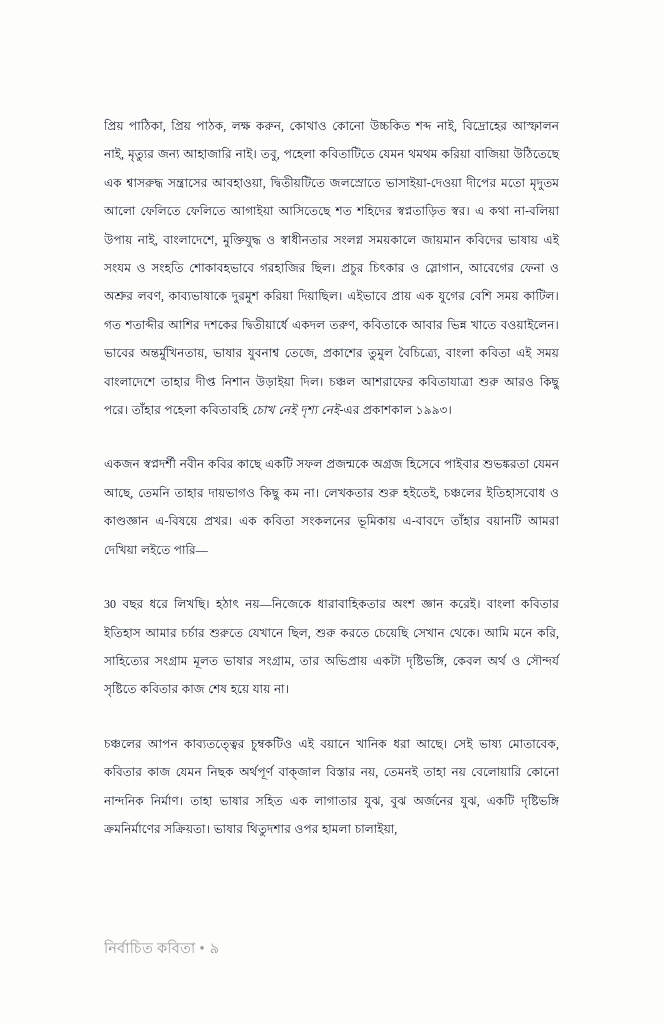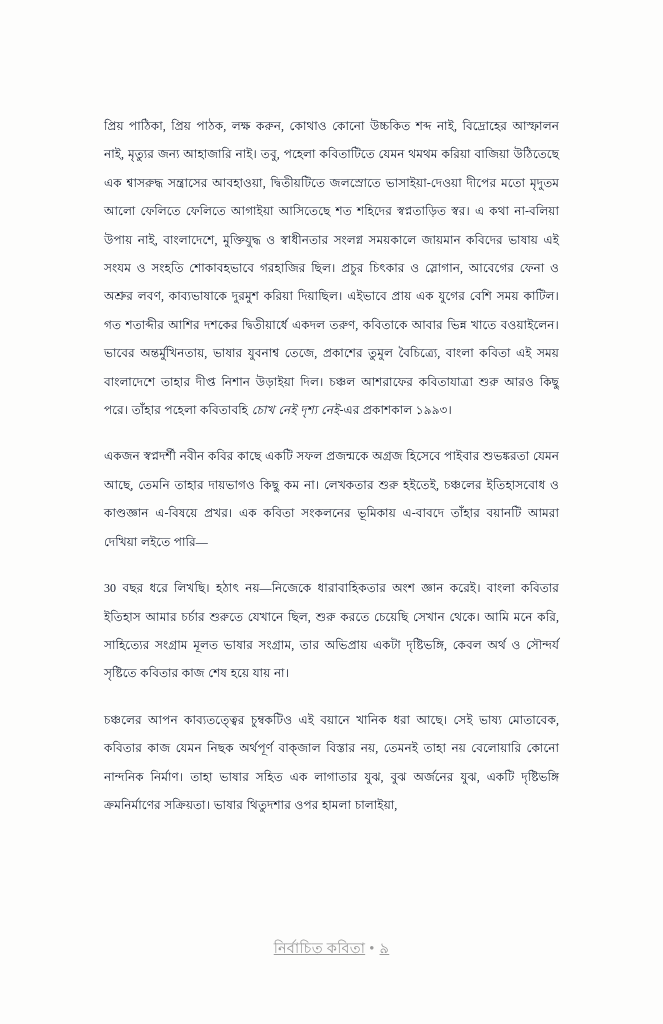--- a/index.html
+++ b/index.html
@@ -37,38 +37,37 @@
     text-justify: inter-word;
     font-size: 12px;
     line-height: 28.4px;
     letter-spacing: 0.1px;
     word-spacing: 0.5px;
     color: #0f172a;
     -webkit-font-smoothing: antialiased;
   }
 
   .para + .para {
-    margin-top: 18px;
+    margin-top: 26px;
   }
 
   .book-title {
     font-style: italic;
   }
 
   .footer {
     position: absolute;
     left: 104px;
     top: 938px;
     width: 455px;
-    text-align: center;
+    text-align: left;
     font-size: 14.5px;
     line-height: 20px;
     color: #9a9a9a;
     letter-spacing: 0.3px;
-    text-decoration: underline;
   }
 
   .footer .sep {
     display: inline-block;
     margin: 0 5px 0 4px;
     color: #9a9a9a;
   }
 
   .footer .page-num {
     color: #9a9a9a;

